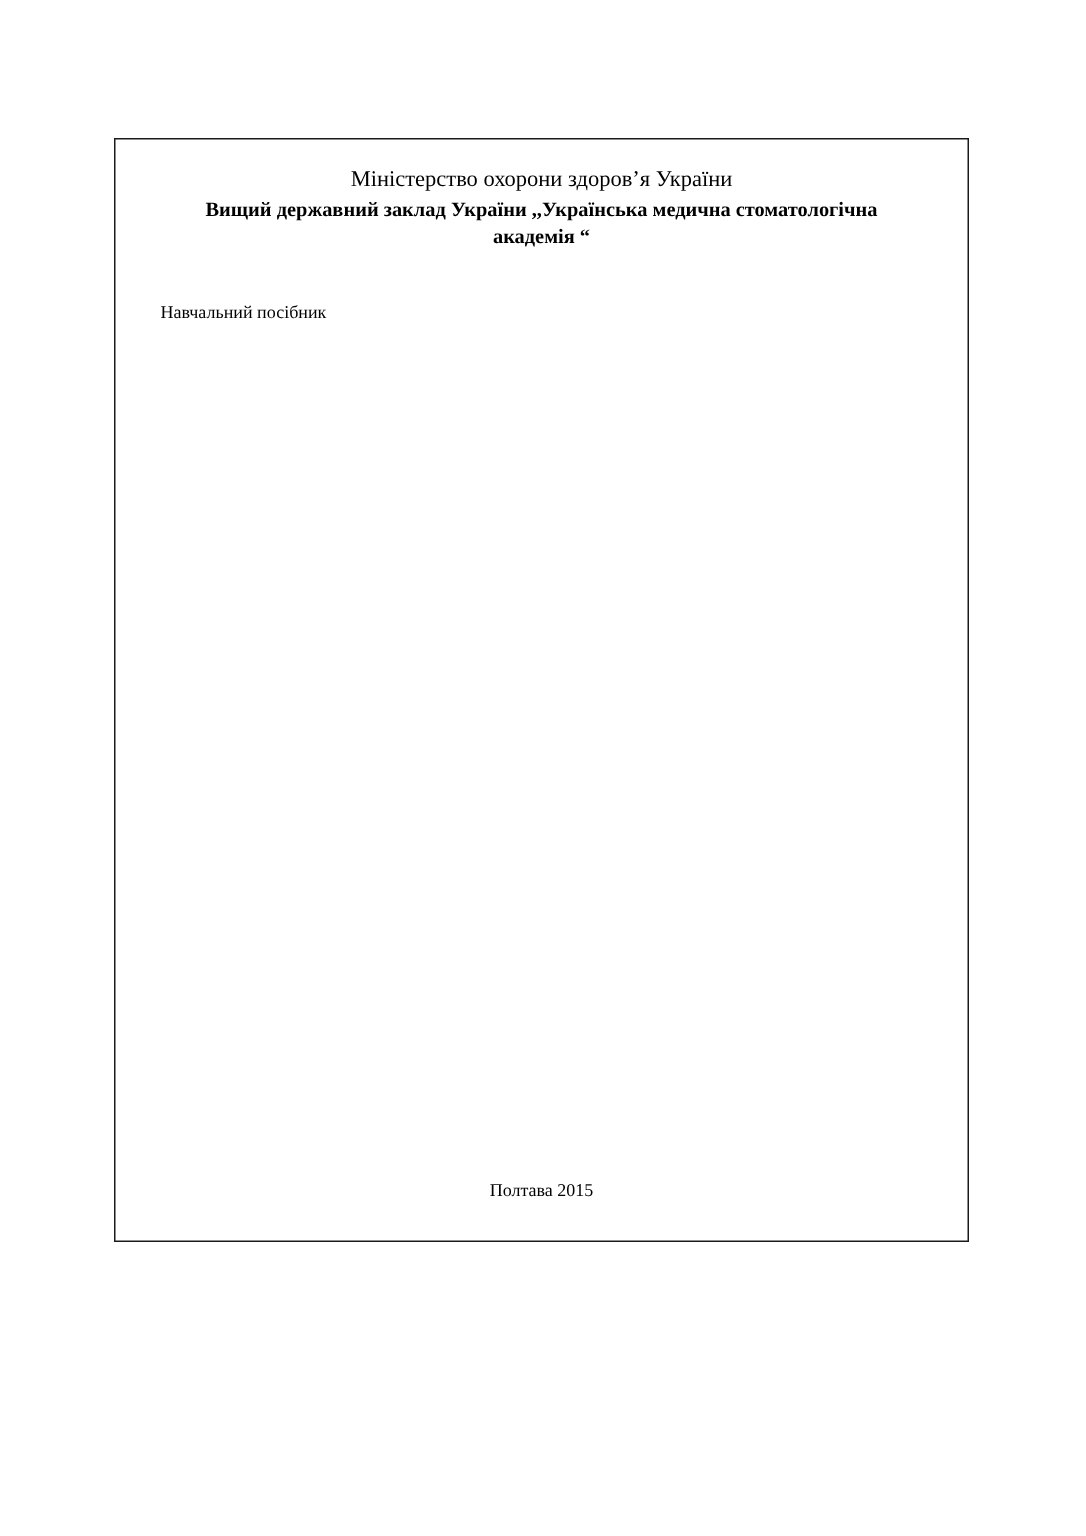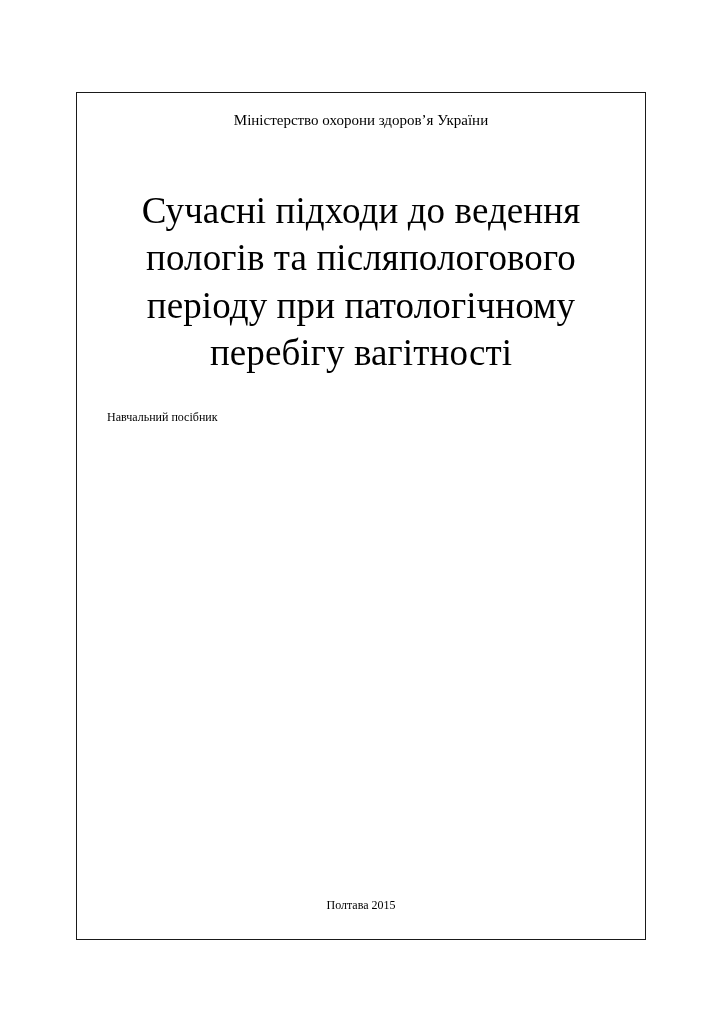--- a/index.html
+++ b/index.html
@@ -20,21 +20,21 @@
     top: 0;
     width: 724px;
     height: 1024px;
     background: #ffffff;
   }
   .title-frame {
     position: absolute;
     left: 76px;
     top: 92px;
     width: 570px;
-    height: 848px;
+    height: 736px;
     border: 1px solid #1a1a1a;
     box-sizing: border-box;
     background: #ffffff;
   }
   .frame-inner {
     position: relative;
     width: 100%;
     height: 100%;
     box-sizing: border-box;
     padding: 12px 30px 0 30px;
@@ -81,23 +81,23 @@
 </style>
 </head>
 <body>
 
 <div class="page">
   <div class="title-frame">
     <div class="frame-inner">
 
       <div class="org-block">
         <div class="org-line-1">Міністерство охорони здоров’я України</div>
+        <div class="org-line-2">Вищий державний заклад України ,,Українська медична стоматологічна академія “</div>
       </div>
 
-      <div class="main-title">Сучасні підходи до ведення пологів та післяпологового періоду при патологічному перебігу вагітності</div>
 
       <div class="subtitle">Навчальний посібник</div>
 
       <div class="footer-place">Полтава 2015</div>
 
     </div>
   </div>
 </div>
 
 </body></html>

